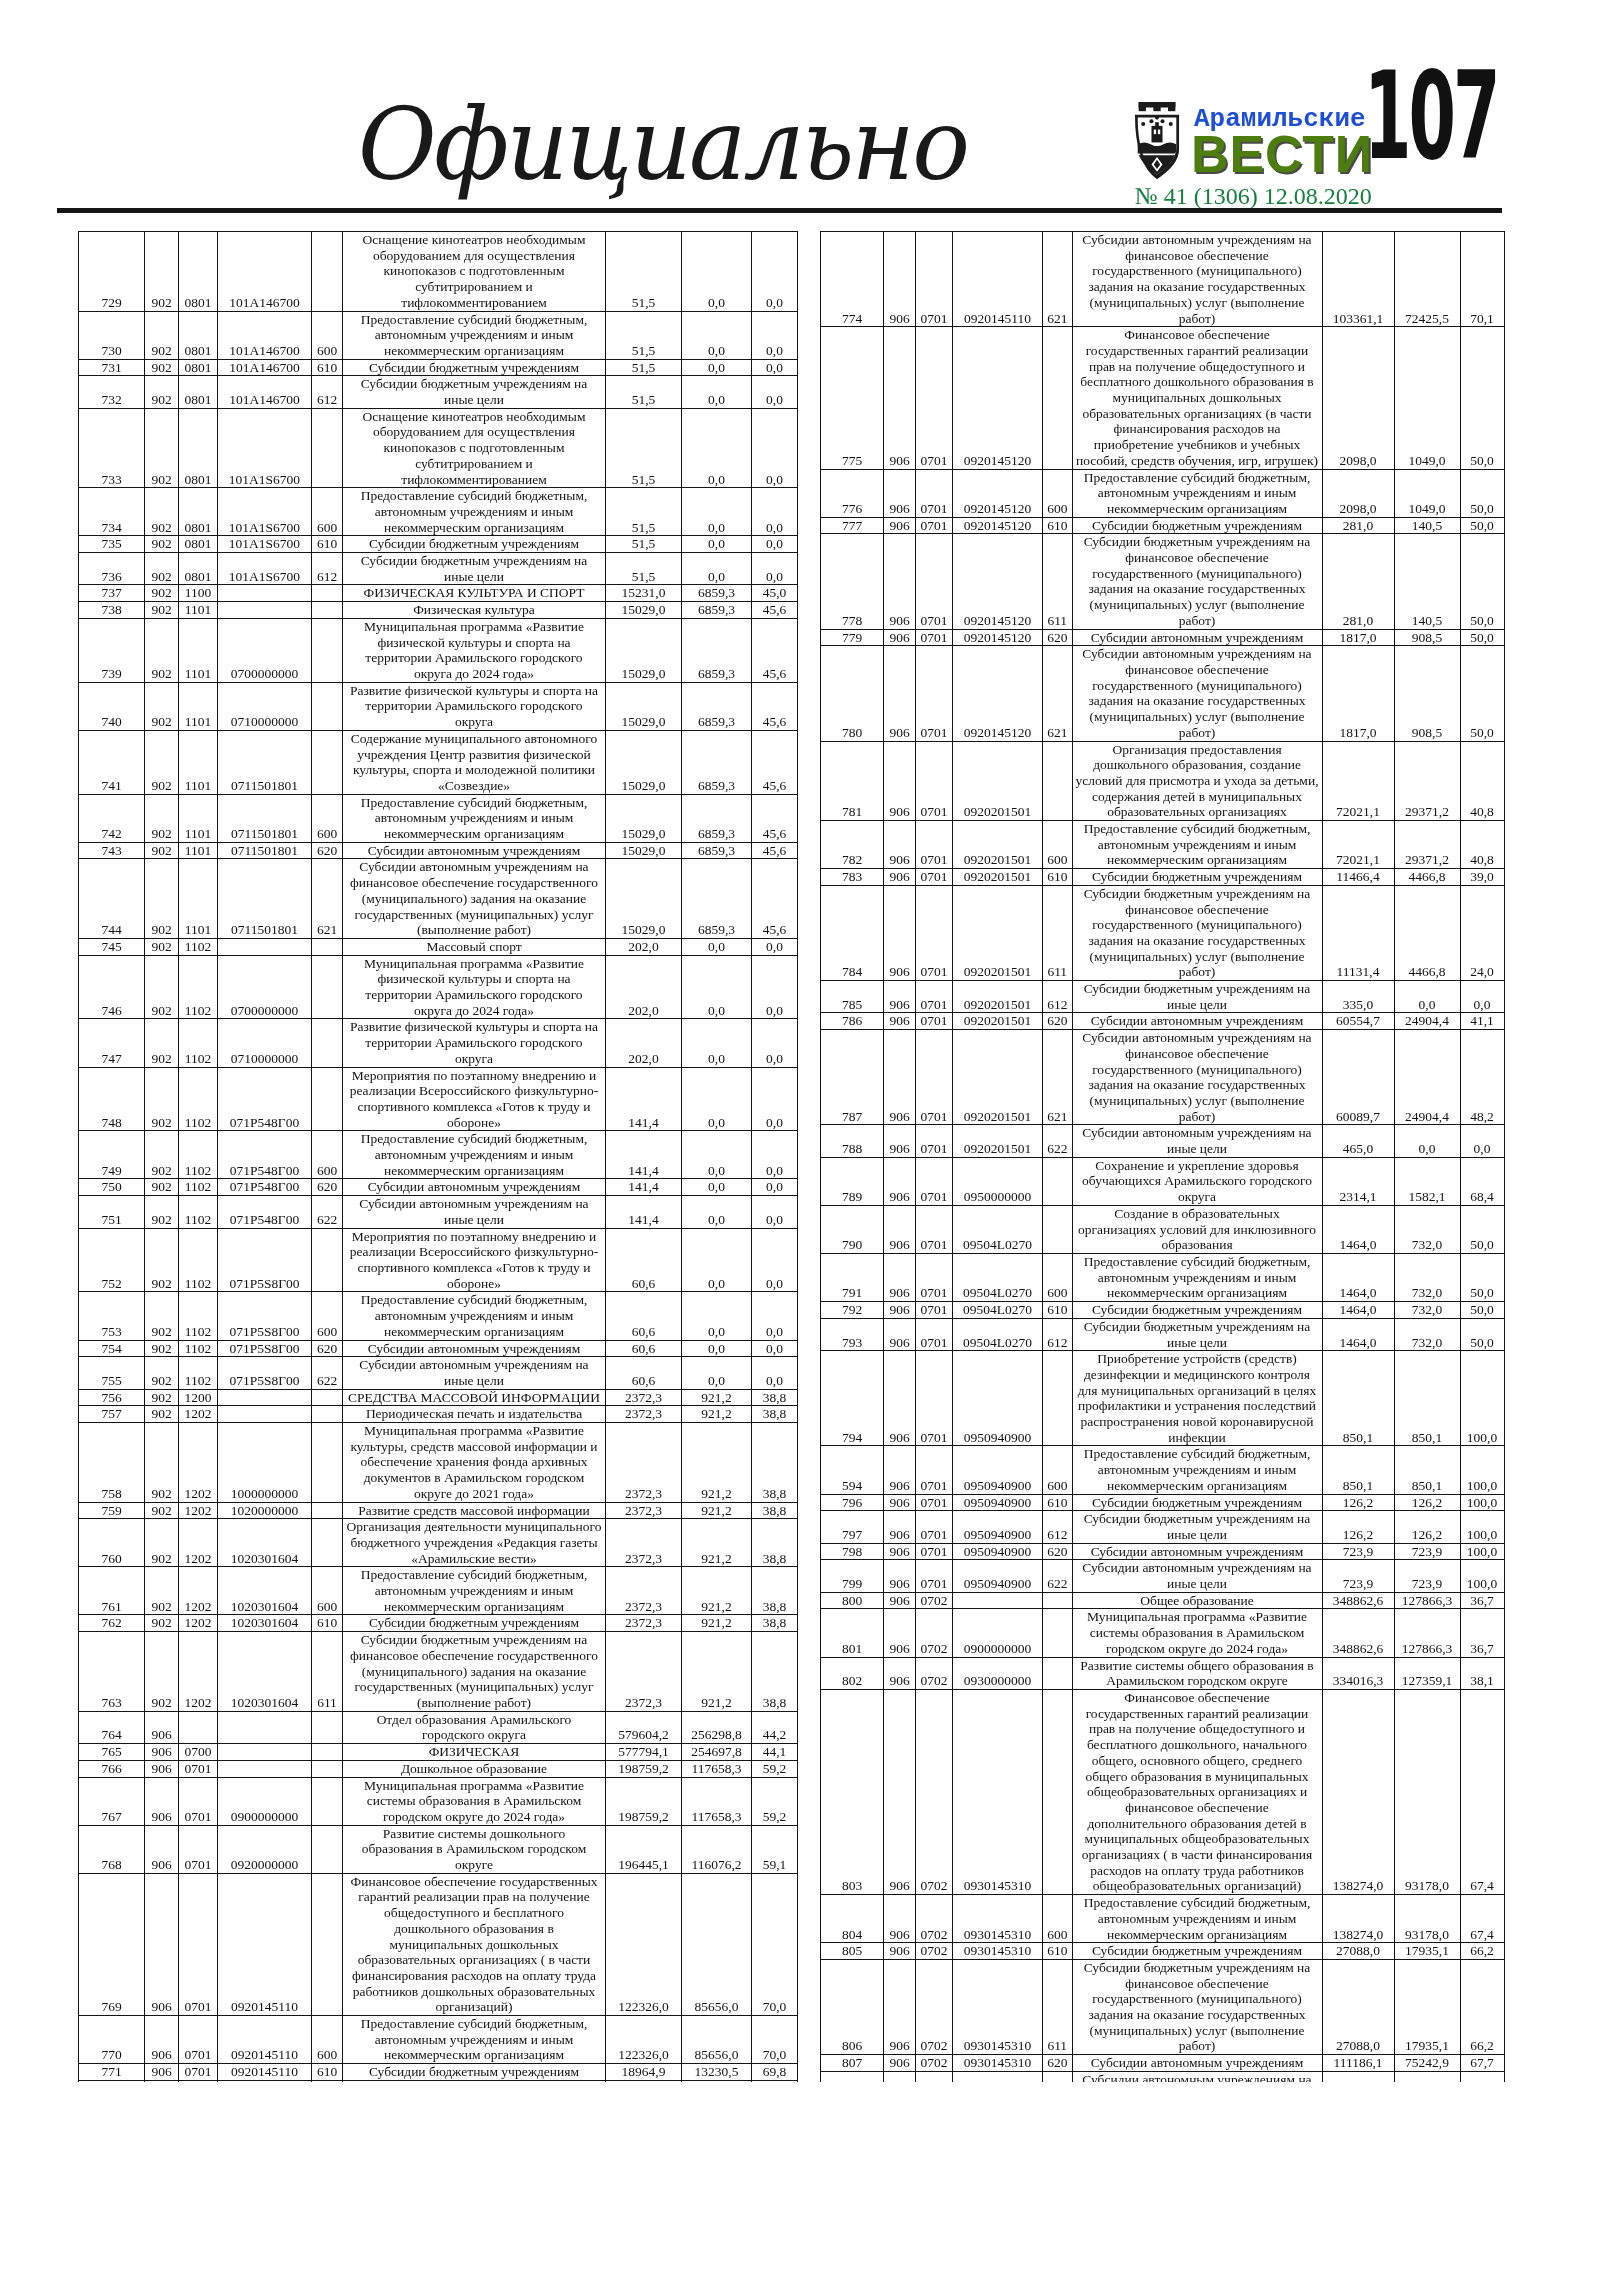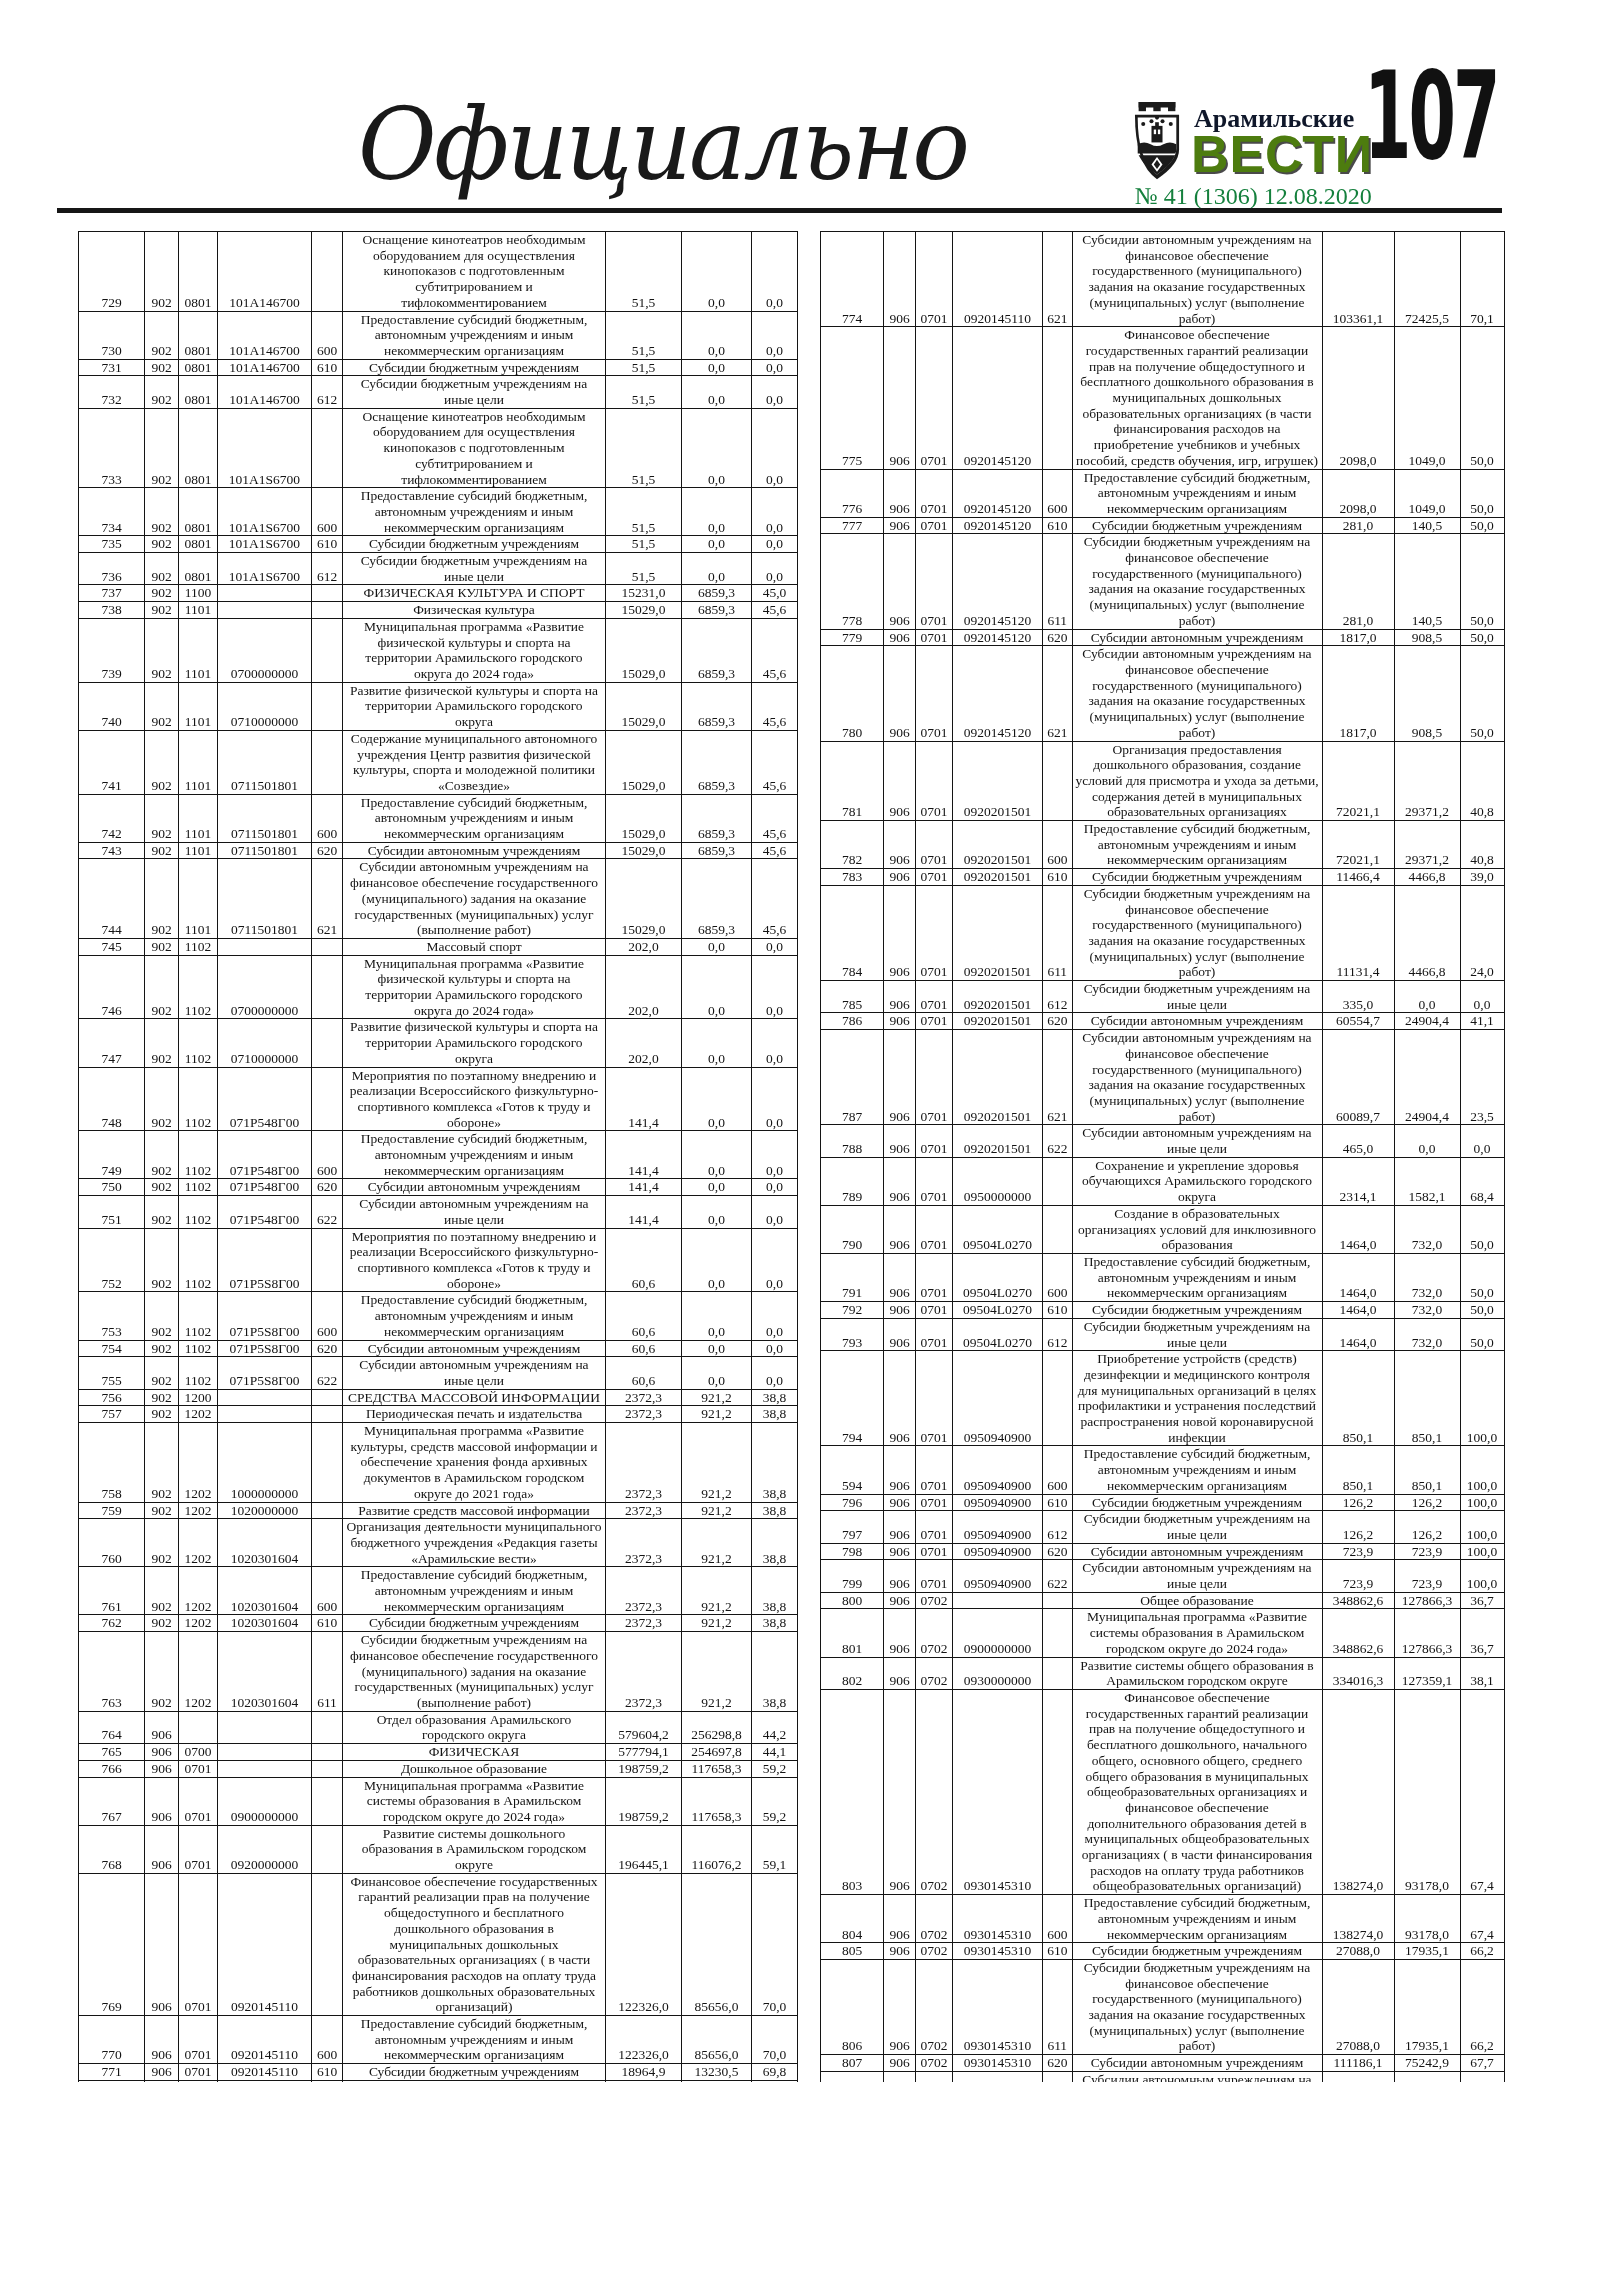--- a/index.html
+++ b/index.html
@@ -5,22 +5,22 @@
   html,body{margin:0;padding:0;background:#ffffff;}
   .page{position:relative;width:1619px;height:2082px;background:#ffffff;overflow:hidden;
         font-family:"Liberation Serif",serif;color:#141414;}
   
   .script-title{position:absolute;left:358px;top:89px;width:526px;
       font-family:"DejaVu Serif",serif;font-style:italic;font-weight:500;
       font-size:100px;line-height:111px;letter-spacing:-2.8px;color:#191919;
       transform:scaleX(0.96);transform-origin:0 0;white-space:nowrap;}
   .brand{position:absolute;left:1133px;top:100px;width:388px;height:111px;}
   .crest{position:absolute;left:0;top:1.8px;}
-  .brand-top{position:absolute;left:61px;top:3.7px;font-family:Liberation Serif, serif;
-      font-weight:700;font-size:26px;color:#0f172a;letter-spacing:0px;white-space:nowrap;}
+  .brand-top{position:absolute;left:61px;top:3.7px;font-family:Liberation Mono, monospace;
+      font-weight:700;font-size:26px;color:#1d4ed8;letter-spacing:0px;white-space:nowrap;}
   .brand-bottom{position:absolute;left:58px;top:24px;font-family:"Liberation Sans",sans-serif;
       font-weight:700;font-size:52px;color:#4d7c0f;letter-spacing:0.9px;
       text-shadow:1.8px 1.8px 0 #4a4a4a;white-space:nowrap;}
   .issue-line{position:absolute;left:1.8px;top:83px;font-family:"Liberation Serif",serif;
       font-size:24px;color:#15803d;white-space:nowrap;}
   .page-number{position:absolute;left:1364px;top:55px;font-family:"DejaVu Sans",sans-serif;
       font-weight:700;font-size:122px;line-height:122px;color:#111;
       transform:scaleX(0.56);transform-origin:0 0;letter-spacing:-5.5px;white-space:nowrap;}
   .rule{position:absolute;left:57px;top:208px;width:1445px;height:4.6px;background:#161616;}
   
@@ -745,21 +745,21 @@
           </tr>
           <tr>
             <td>787</td>
             <td>906</td>
             <td>0701</td>
             <td>0920201501</td>
             <td>621</td>
             <td class="desc">Субсидии автономным учреждениям на финансовое обеспечение государственного (муниципального) задания на оказание государственных (муниципальных) услуг (выполнение работ)</td>
             <td>60089,7</td>
             <td>24904,4</td>
-            <td>23,5</td>
+            <td>48,2</td>
           </tr>
           <tr>
             <td>788</td>
             <td>906</td>
             <td>0701</td>
             <td>0920201501</td>
             <td>622</td>
             <td class="desc">Субсидии автономным учреждениям на иные цели</td>
             <td>465,0</td>
             <td>0,0</td>

